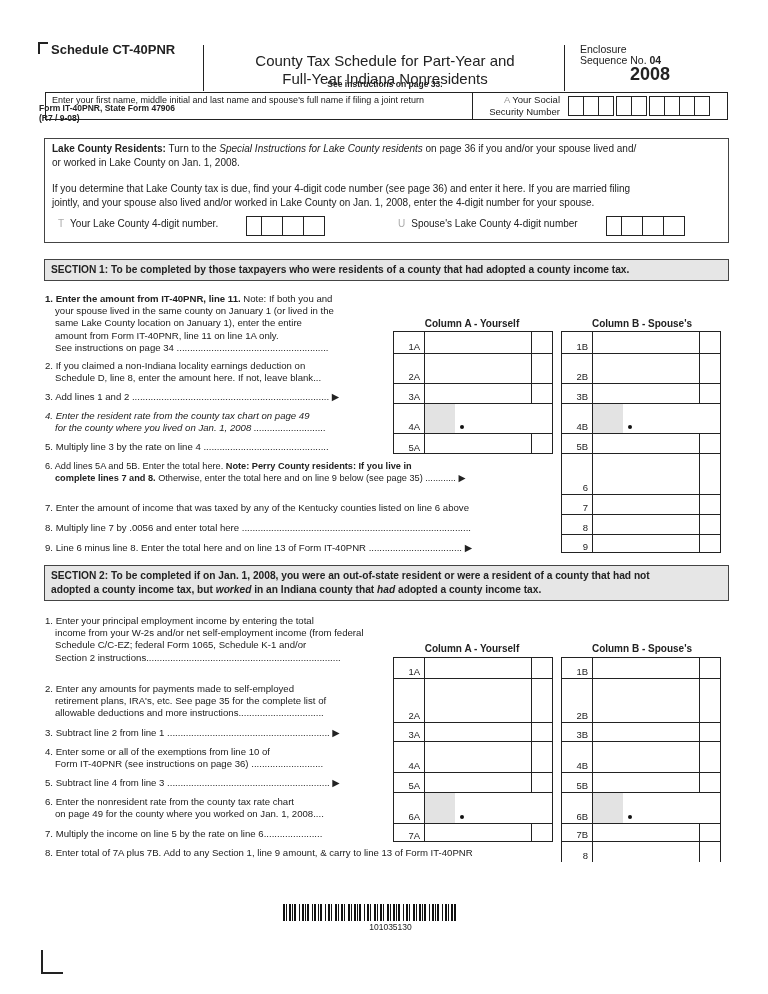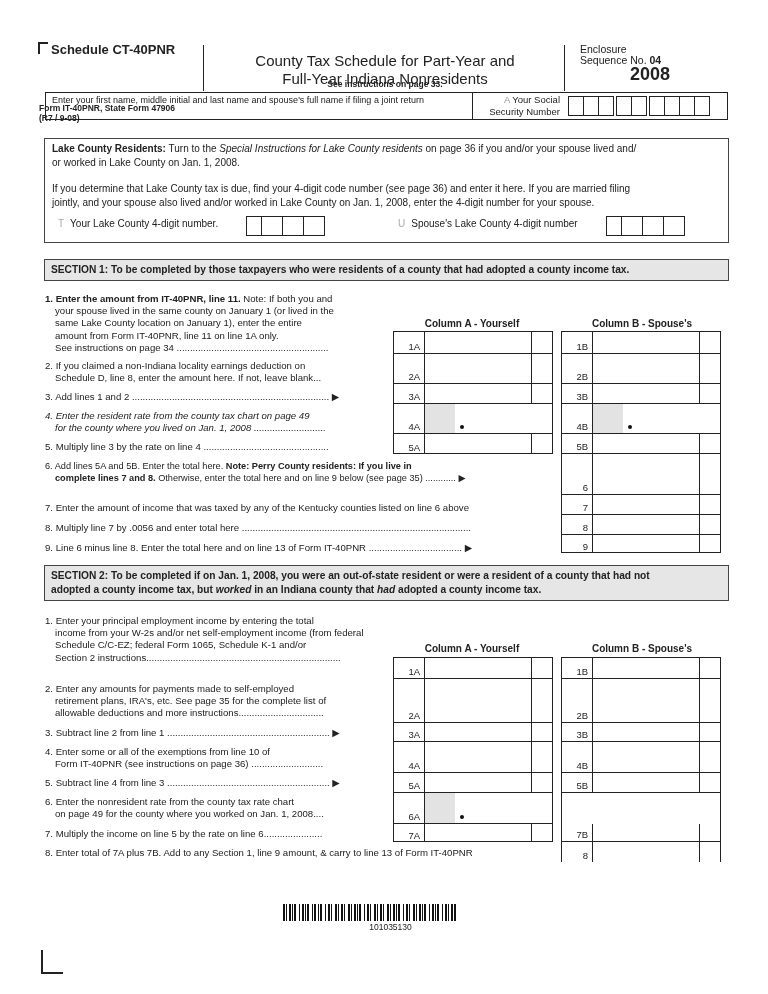--- a/index.html
+++ b/index.html
@@ -317,20 +317,26 @@
   <div class="cell-row" style="top:84px; height:31px;">
       <div class="cell-lbl">4B</div>
       <div class="cell-lbl-div"></div>
       <div class="cell-cents"></div>
     </div>
   <div class="cell-row" style="top:115px; height:20px;">
       <div class="cell-lbl">5B</div>
       <div class="cell-lbl-div"></div>
       <div class="cell-cents"></div>
     </div>
+  <div class="cell-row" style="top:135px; height:31px;">
+      <div class="cell-lbl">6B</div>
+      <div class="cell-lbl-div"></div>
+      <div class="rate-shade"></div>
+      <div class="rate-dot"></div>
+    </div>
   <div class="cell-row" style="top:166px; height:18px;">
       <div class="cell-lbl">7B</div>
       <div class="cell-lbl-div"></div>
       <div class="cell-cents"></div>
     </div>
   <div class="cell-row" style="top:184px; height:20px;">
       <div class="cell-lbl">8</div>
       <div class="cell-lbl-div"></div>
       <div class="cell-cents"></div>
     </div>

